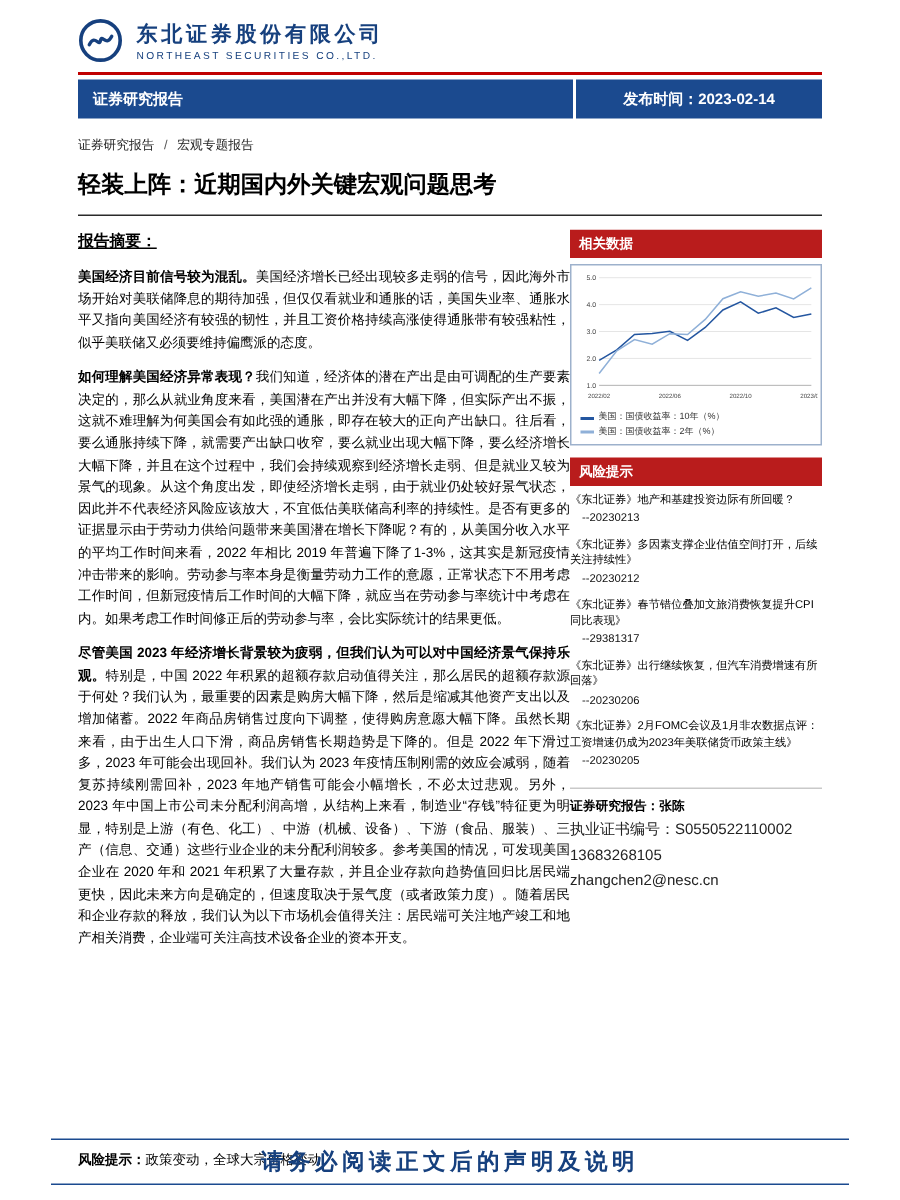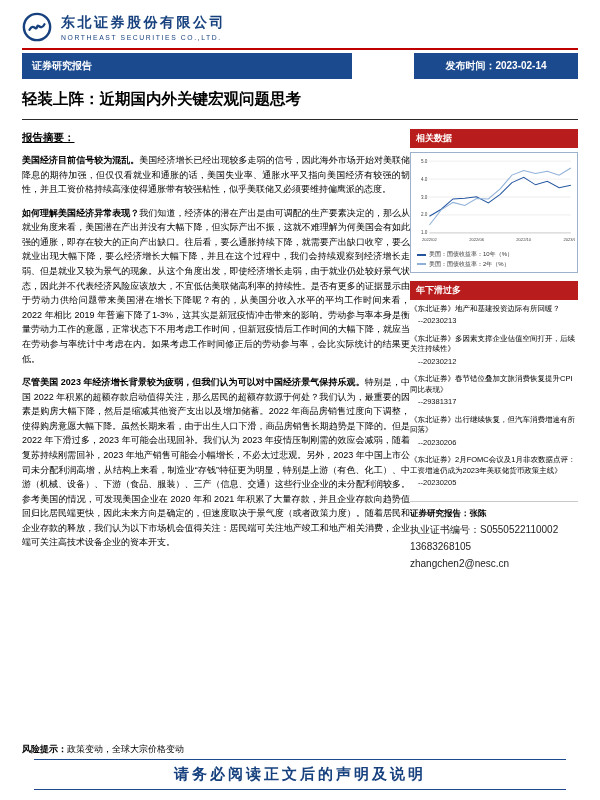--- a/index.html
+++ b/index.html
@@ -1,21 +1,21 @@
 <!DOCTYPE html>
 <html><head>
 <meta charset="utf-8">
 <style>
   * { box-sizing: border-box; }
   html,body { margin:0; padding:0; }
   body {
     width:600px; height:800px; background:#ffffff; color:#000;
     font-family:"Liberation Sans","DejaVu Sans",sans-serif;
   }
-  .page { position:relative; width:600px; height:800px; overflow:hidden; padding:12px 22px 0; }
+  .page { position:relative; width:600px; height:800px; overflow:hidden; padding:12px 52px 0; }
 
   
   .brand { display:flex; align-items:center; gap:9px; }
   .brand-logo { width:30px; height:30px; flex:0 0 auto; }
   .brand-text { display:flex; flex-direction:column; }
   .brand-cn { font-size:14px; font-weight:bold; color:#16407e; letter-spacing:2.5px; }
   .brand-en { font-size:6.8px; color:#16407e; letter-spacing:1.6px; margin-top:2px; }
   .red-rule { height:2px; background:#c00000; margin-top:6px; }
 
   
@@ -84,20 +84,25 @@
       <span class="brand-en">NORTHEAST SECURITIES CO.,LTD.</span>
     </div>
   </div>
   <div class="red-rule"></div>
 
   <div class="topbar">
     <div class="topbar-left">证券研究报告</div>
     <div class="topbar-right">发布时间：2023-02-14</div>
   </div>
 
+  <div class="breadcrumb">
+    <span>证券研究报告</span>
+    <span class="sep">/</span>
+    <span>宏观专题报告</span>
+  </div>
 
   <div class="report-title">轻装上阵：近期国内外关键宏观问题思考</div>
   <div class="title-rule"></div>
 
   <div class="columns">
 
     <div class="main-col">
       <div class="summary-head">报告摘要：</div>
 
       <p class="para">
@@ -135,21 +140,21 @@
               <text x="154" y="83" text-anchor="middle" font-size="4" fill="#444">2023/02</text>
               <polyline points="16,58.72500000000001 27.5,51.900000000000006 39,41.925 50.5,41.224999999999994 62,39.825 73.5,45.775 85,37.375 96.5,26.000000000000004 108,20.750000000000007 119.5,28.099999999999998 131,24.6 142.5,30.9 154,28.625" fill="none" stroke="#2456a0" stroke-width="1"></polyline>
               <polyline points="16,67.30000000000001 27.5,52.6 39,45.25 50.5,48.225 62,41.4 73.5,41.925 85,32.125 96.5,18.650000000000006 108,14.099999999999993 119.5,17.075000000000006 131,14.975000000000005 142.5,18.825000000000003 154,11.649999999999999" fill="none" stroke="#8fb0d8" stroke-width="1"></polyline>
             </svg></div>
         <div class="chart-legend">
             <span class="lg"><i style="background: rgb(36, 86, 160);"></i>美国：国债收益率：10年（%）</span>
             <span class="lg"><i style="background: rgb(143, 176, 216);"></i>美国：国债收益率：2年（%）</span>
           </div>
       </div>
 
-      <div class="side-head">年下滑过多</div>
+      <div class="side-head">风险提示</div>
 
       <div class="report-item">
         <span class="report-source">《东北证券》</span><span>地产和基建投资边际有所回暖？</span>
         <div class="report-date">--20230213</div>
       </div>
       <div class="report-item">
         <span class="report-source">《东北证券》</span><span>多因素支撑企业估值空间打开，后续关注持续性》</span>
         <div class="report-date">--20230212</div>
       </div>
       <div class="report-item">

